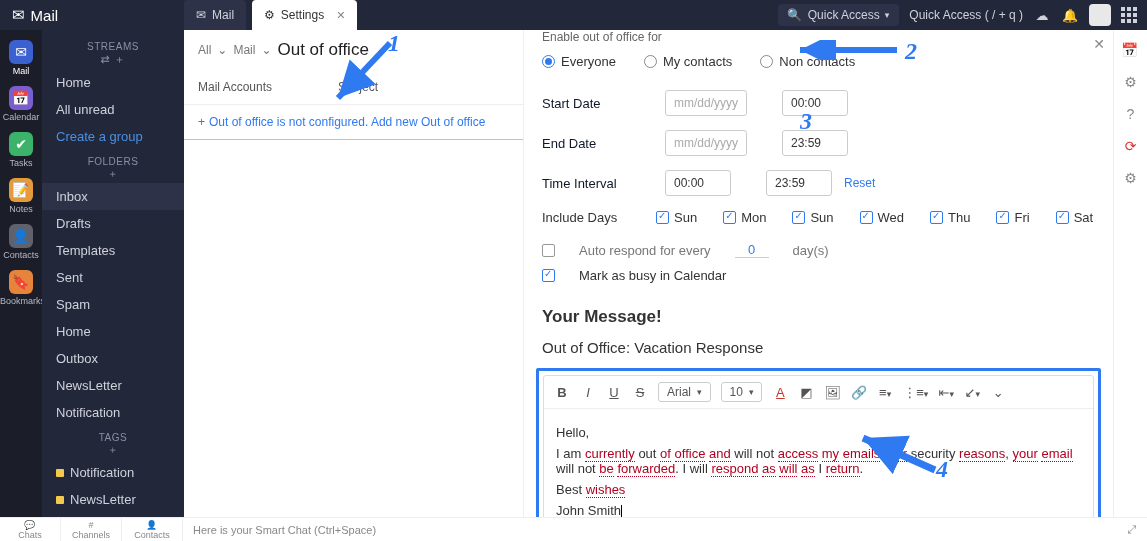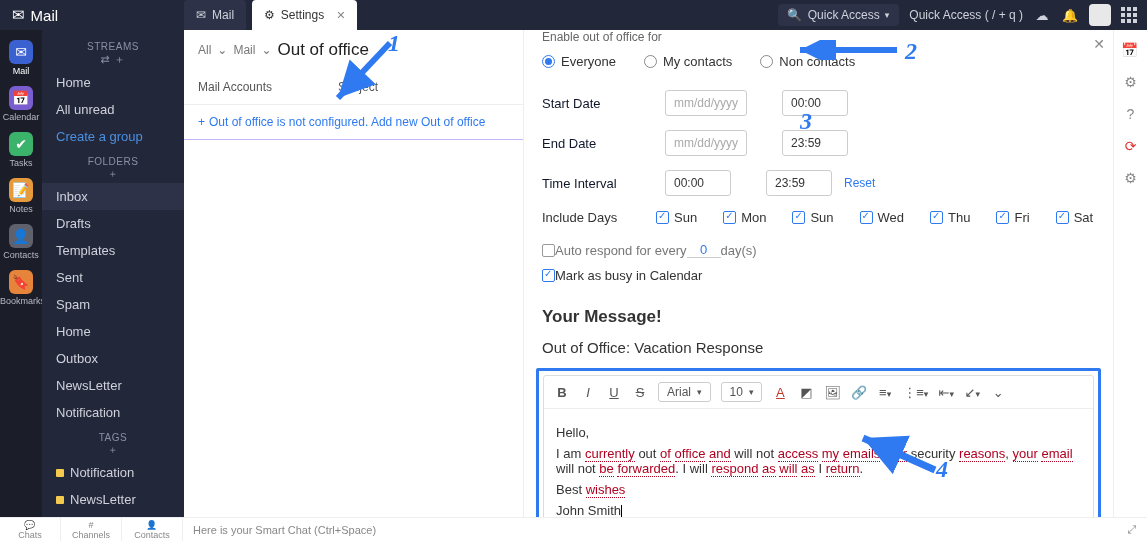--- a/index.html
+++ b/index.html
@@ -72,21 +72,21 @@
 .inp.w60 { width: 66px; }
 .inp.ph::placeholder { color: #aaa; }
 .reset { color: #2f7af0; font-size: 12px; cursor: pointer; }
 
 .days { display: flex; gap: 26px; align-items: flex-start; padding: 7px 0; }
 .chk { display: flex; align-items: center; gap: 5px; font-size: 13px; }
 .cb { width: 13px; height: 13px; border: 1.5px solid #2f7af0; border-radius: 2px; position: relative; }
 .cb.on::after { content: '✓'; position: absolute; font-size: 10px; color: #2f7af0; top: -2px; left: 1px; }
 .cb.off { border-color: #999; }
 
-.autorow { padding: 10px 0; display: flex; align-items: center; gap: 0; font-size: 13px; color: #777; }
+.autorow { padding: 10px 0; display: flex; align-items: center; gap: 24px; font-size: 13px; color: #777; }
 .underline-inp { border: none; border-bottom: 1px solid #ccc; width: 34px; text-align: center; color: #2f7af0; font-size: 13px; }
 
 .msg-head { font-size: 17px; font-weight: 600; padding: 14px 0 8px; }
 .subject { font-size: 15px; color: #333; padding: 4px 0 12px; }
 
 .editor-wrap { border: 3px solid #2f7af0; border-radius: 2px; padding: 4px; margin: 0 -6px; }
 .editor { border: 1px solid #ddd; border-radius: 3px; }
 .toolbar { display: flex; align-items: center; gap: 10px; padding: 6px 10px; border-bottom: 1px solid #eee; color: #555; font-size: 13px; }
 .tb { cursor: pointer; min-width: 16px; text-align: center; }
 .tb.sel { border: 1px solid #ccc; border-radius: 3px; padding: 2px 8px; font-size: 12px; display: flex; align-items: center; gap: 6px; }

